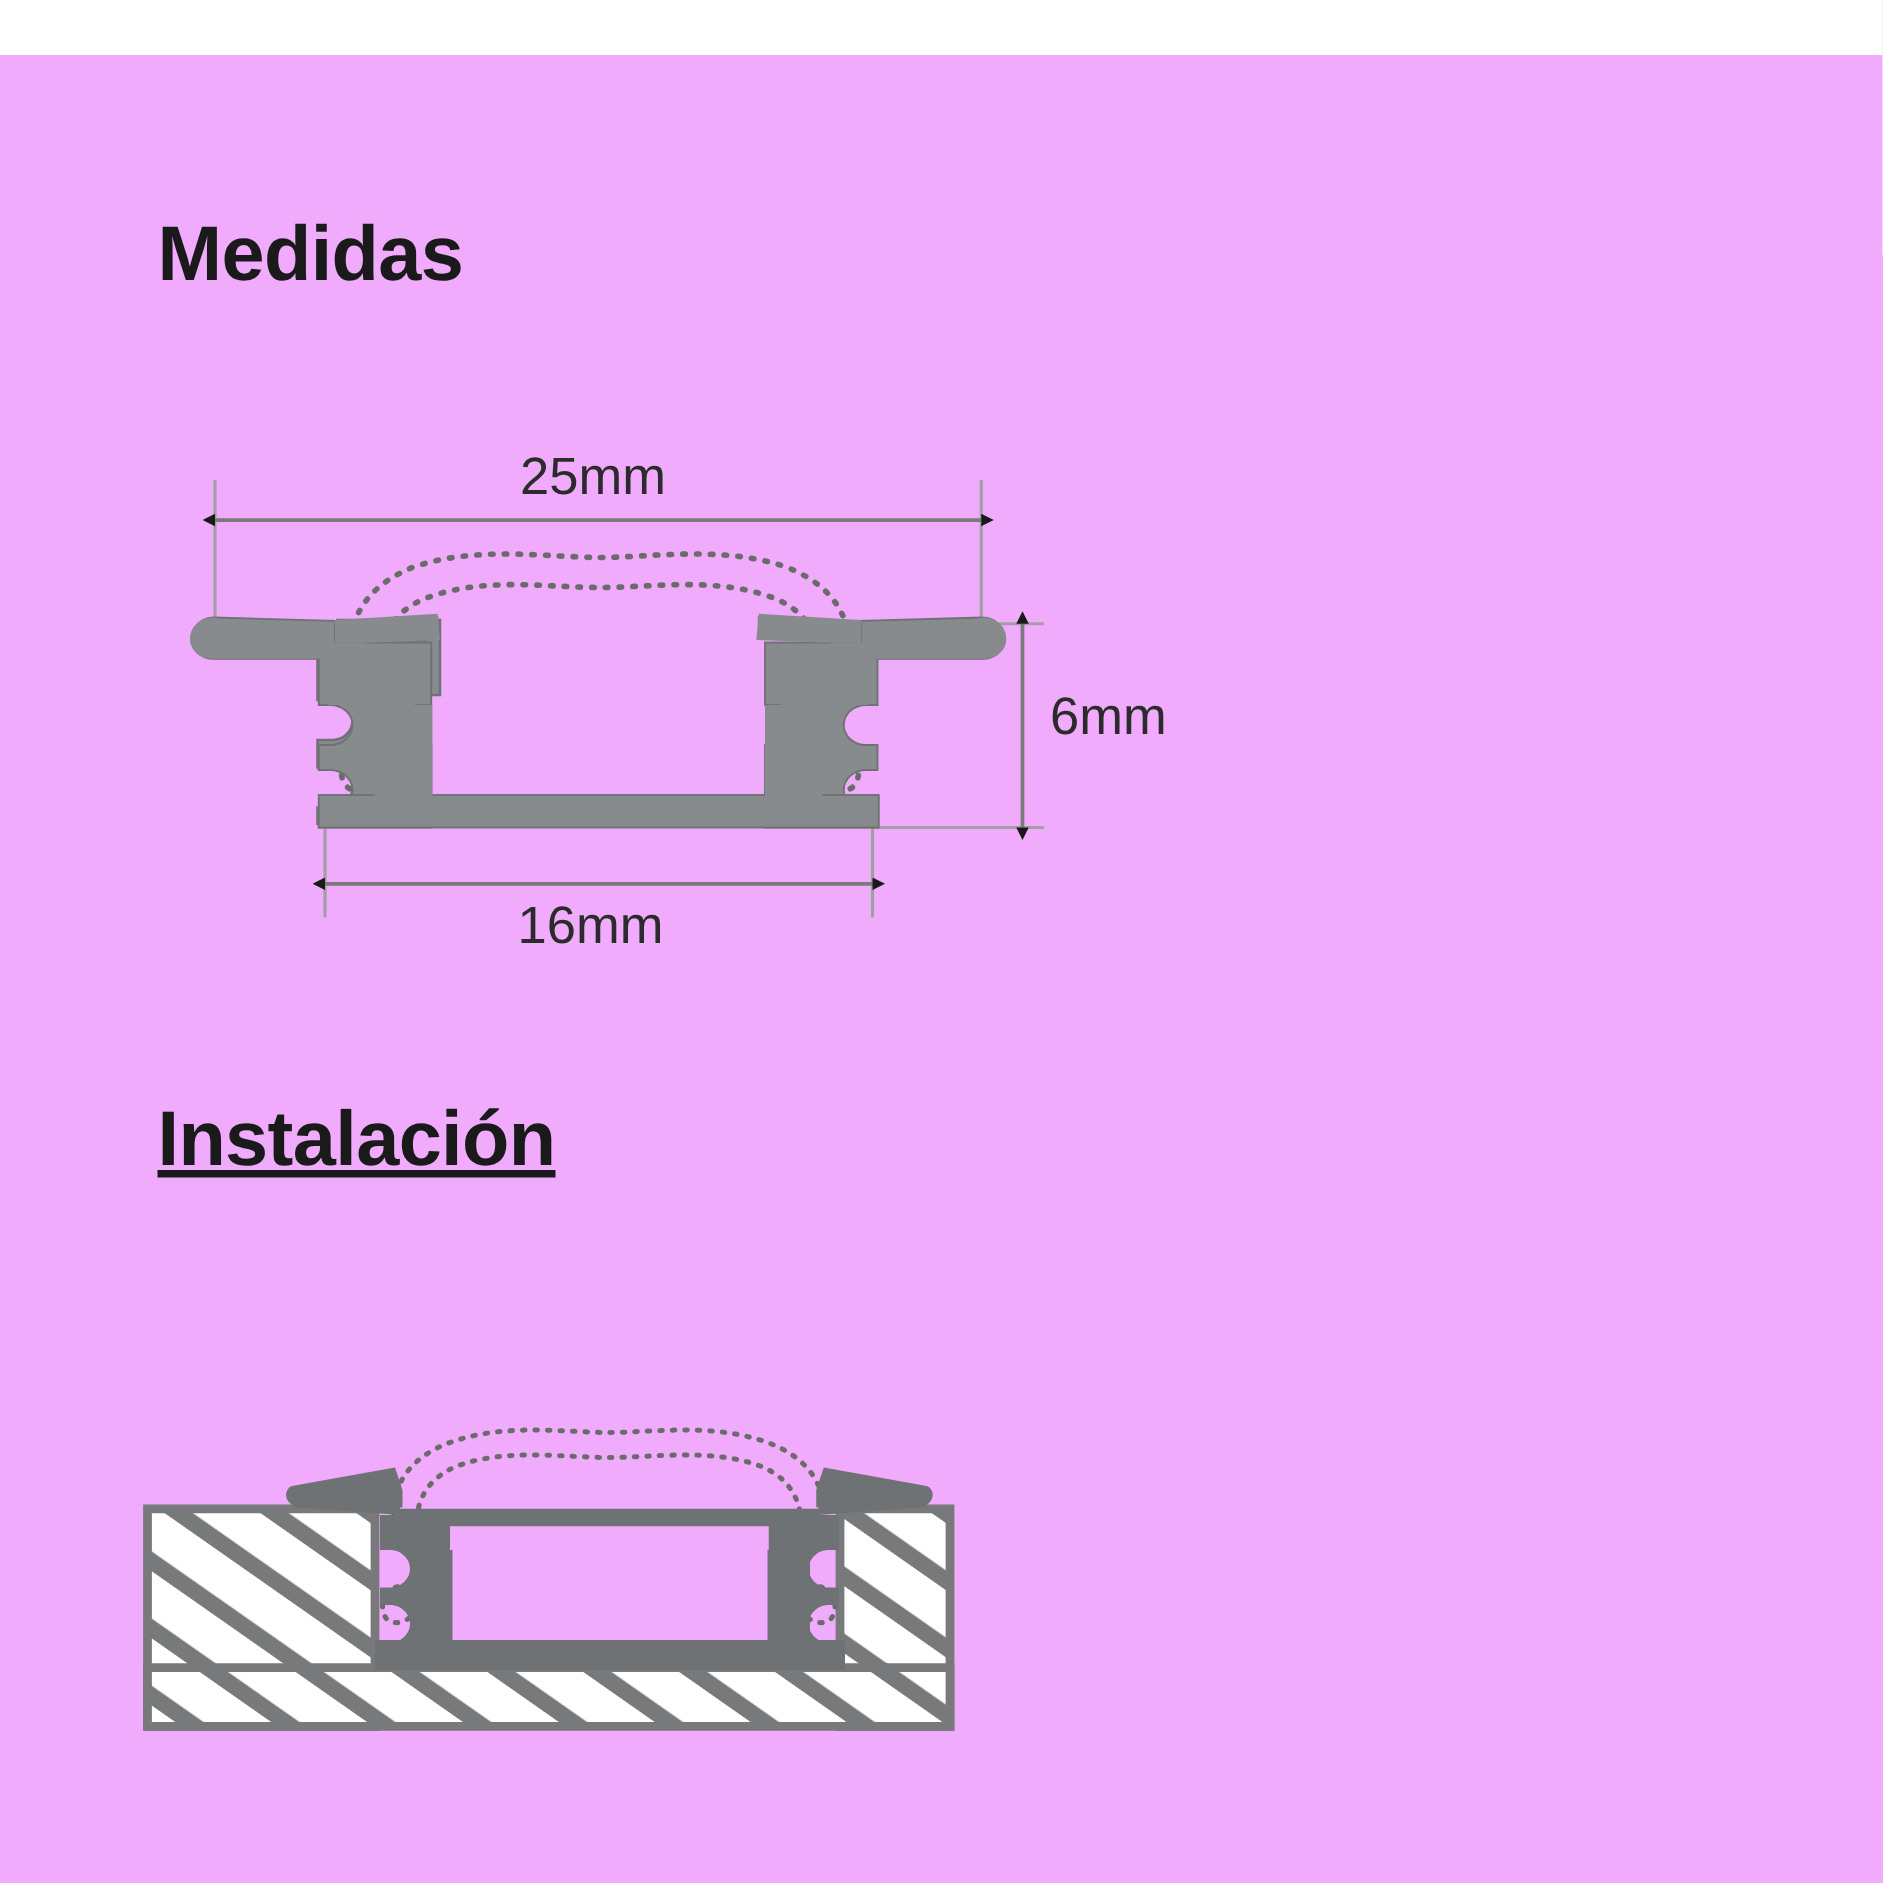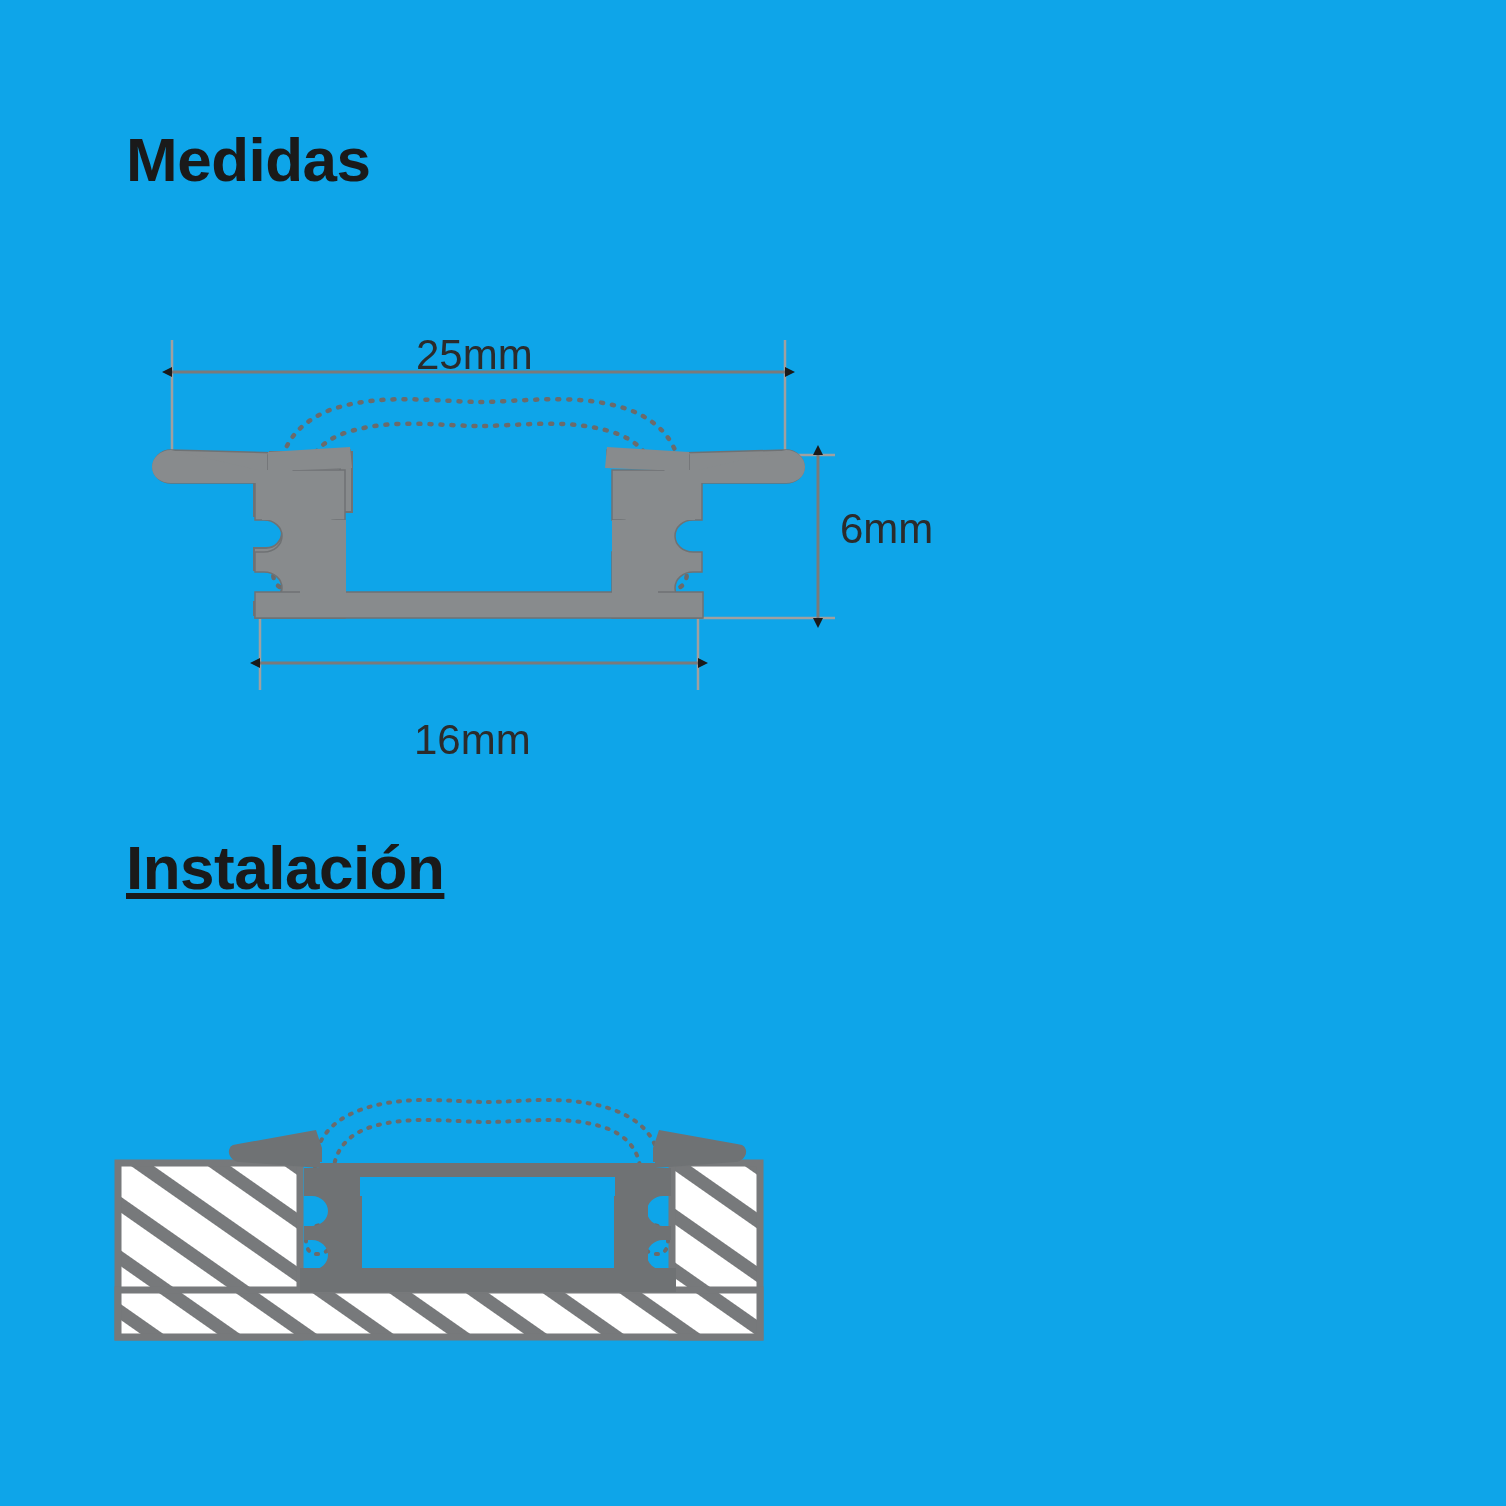--- a/index.html
+++ b/index.html
@@ -10,21 +10,22 @@
   body {
     width: 1506px;
     height: 1506px;
     position: relative;
     font-family: "Liberation Sans", sans-serif;
     overflow: hidden;
   }
   .page {
     position: absolute;
     inset: 0;
-    background: #0ea5e9;
+    background: #f0abfc;
+    margin-top: 44px;
   }
   .heading {
     position: absolute;
     font-weight: bold;
     color: #1a1a1a;
     letter-spacing: -0.5px;
     white-space: nowrap;
   }
   #title-medidas {
     left: 126px;
@@ -45,23 +46,23 @@
     color: #2b2b2b;
     font-weight: normal;
     white-space: nowrap;
   }
   .dim-label {
     position: absolute;
     font-size: 42px;
     color: #2b2b2b;
     white-space: nowrap;
   }
-  #label-25mm { left: 416px; top: 331px; }
+  #label-25mm { left: 416px; top: 313px; }
   #label-6mm  { left: 840px; top: 505px; }
-  #label-16mm { left: 414px; top: 716px; text-align: center; }
+  #label-16mm { left: 414px; top: 672px; text-align: center; }
 
   svg { display: block; }
   .svg-layer {
     position: absolute;
     left: 0;
     top: 0;
     width: 1506px;
     height: 1506px;
     pointer-events: none;
   }

